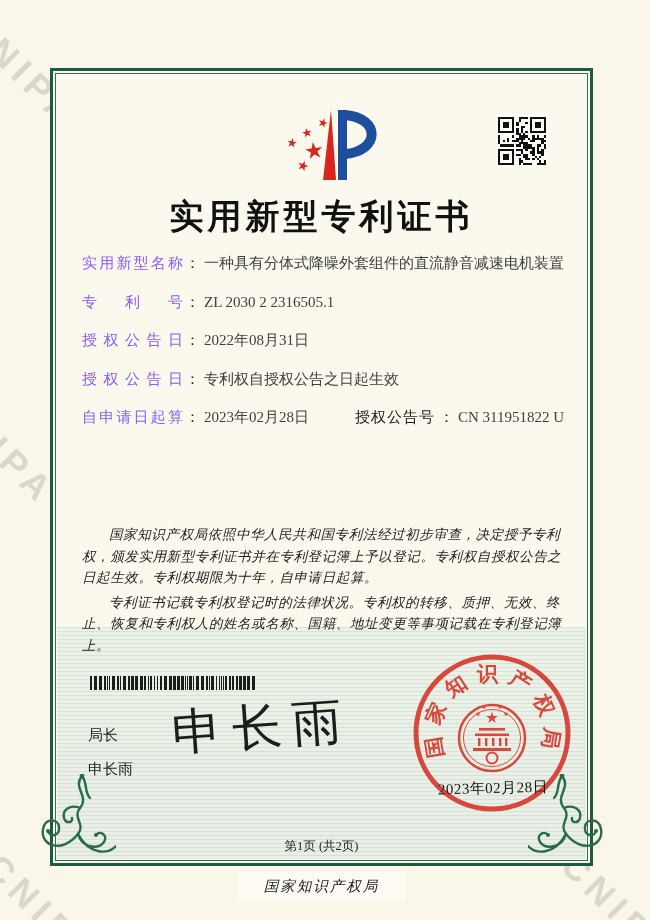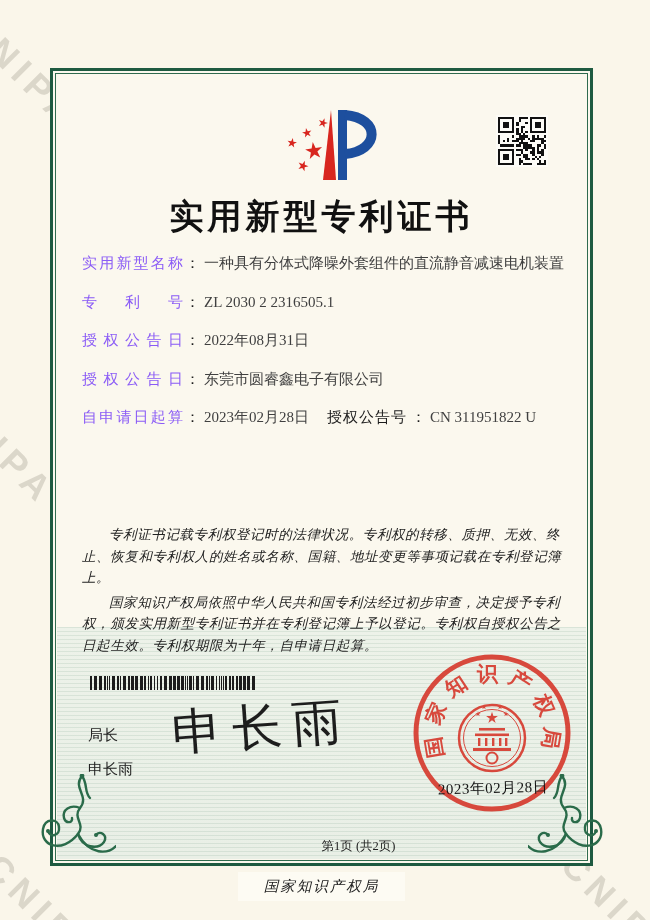--- a/index.html
+++ b/index.html
@@ -30,42 +30,42 @@
   .title{position:absolute;left:50px;top:194px;width:543px;text-align:center;
          font-size:34px;font-weight:bold;letter-spacing:4px;color:#111;}
 
   .fields{position:absolute;left:82px;top:254px;width:486px;}
   .frow{height:38.6px;font-size:15px;white-space:nowrap;position:relative;}
   .flabel{display:inline-block;width:101px;text-align:justify;text-align-last:justify;
           vertical-align:top;color:#8b5cf6;}
   .colon{display:inline-block;margin:0 4px 0 2px;}
   .fvalue{color:#404040;}
   .grant-right{position:absolute;left:245px;top:0;}
-  .grant-right .flabel2{letter-spacing:1px;margin-right:2px;}
+  .grant-right .flabel2{letter-spacing:1px;margin-right:2px;margin-left:28px;}
 
   .paras{position:absolute;left:82px;top:524px;width:480px;font-size:13.5px;line-height:21.5px;
          font-style:italic;letter-spacing:.6px;color:#222;}
   .paras p{margin:0 0 3px 0;text-indent:2em;}
 
   .barcode{position:absolute;left:90px;top:676px;height:14px;display:flex;align-items:stretch;}
   .barcode span{display:block;height:100%;}
 
   .sig-title{position:absolute;left:88px;top:726px;font-size:15px;
              font-family:"Liberation Sans","DejaVu Sans",sans-serif;color:#222;}
   .sig-name{position:absolute;left:88px;top:760px;font-size:15px;
             font-family:"Liberation Sans","DejaVu Sans",sans-serif;color:#222;}
   .sig-script{position:absolute;left:172px;top:694px;width:180px;font-size:50px;letter-spacing:10px;
               color:#1d1d1d;transform:rotate(-4deg);font-weight:normal;}
 
   .seal{position:absolute;left:407px;top:648px;width:170px;height:170px;opacity:.9;}
   .seal-date{position:absolute;left:420px;top:779px;width:146px;text-align:center;
              font-size:15px;color:#151515;transform:rotate(-1.5deg);letter-spacing:.5px;}
 
   .page-num{position:absolute;left:50px;top:838px;width:543px;text-align:center;
-            font-size:12.5px;color:#222;padding-left:37px;}
+            font-size:12.5px;color:#222;}
 
   .flourish{position:absolute;width:92px;height:98px;}
   .flourish.left{left:24px;top:774px;}
   .flourish.right{left:528px;top:774px;transform:scaleX(-1);}
 
   .cont-wrap{position:absolute;left:50px;top:872px;width:543px;text-align:center;}
   .cont{display:inline-block;background:#fdfbf3;padding:5px 26px;font-size:14.5px;
         font-style:italic;letter-spacing:2px;color:#222;}
 </style>
 </head>
@@ -334,33 +334,33 @@
     <div class="frow">
       <span class="flabel">实用新型名称</span><span class="colon">：</span><span class="fvalue">一种具有分体式降噪外套组件的直流静音减速电机装置</span>
     </div>
     <div class="frow">
       <span class="flabel">专利号</span><span class="colon">：</span><span class="fvalue">ZL 2030 2 2316505.1</span>
     </div>
     <div class="frow">
       <span class="flabel">授权公告日</span><span class="colon">：</span><span class="fvalue">2022年08月31日</span>
     </div>
     <div class="frow">
-      <span class="flabel">授权公告日</span><span class="colon">：</span><span class="fvalue">东莞市圆睿鑫电子有限公司</span>
+      <span class="flabel">授权公告日</span><span class="colon">：</span><span class="fvalue">专利权自授权公告之日起生效</span>
     </div>
     <div class="frow">
       <span class="flabel">自申请日起算</span><span class="colon">：</span><span class="fvalue">2023年02月28日</span>
       <span class="grant-right">
         <span class="flabel2">授权公告号</span><span class="colon">：</span><span class="fvalue">CN 311951822 U</span>
       </span>
     </div>
   </div>
 
   <div class="paras">
+    <p>国家知识产权局依照中华人民共和国专利法经过初步审查，决定授予专利权，颁发实用新型专利证书并在专利登记簿上予以登记。专利权自授权公告之日起生效。专利权期限为十年，自申请日起算。</p>
     <p>专利证书记载专利权登记时的法律状况。专利权的转移、质押、无效、终止、恢复和专利权人的姓名或名称、国籍、地址变更等事项记载在专利登记簿上。</p>
-    <p>国家知识产权局依照中华人民共和国专利法经过初步审查，决定授予专利权，颁发实用新型专利证书并在专利登记簿上予以登记。专利权自授权公告之日起生效。专利权期限为十年，自申请日起算。</p>
   </div>
 
   <div class="barcode" id="barcode">
       <span style="width: 2px; background: rgb(28, 28, 28); margin-right: 2px;"></span>
       <span style="width: 3px; background: rgb(28, 28, 28); margin-right: 2px;"></span>
       <span style="width: 3px; background: rgb(28, 28, 28); margin-right: 2px;"></span>
       <span style="width: 2px; background: rgb(28, 28, 28); margin-right: 1px;"></span>
       <span style="width: 1px; background: rgb(28, 28, 28); margin-right: 1px;"></span>
       <span style="width: 1px; background: rgb(28, 28, 28); margin-right: 2px;"></span>
       <span style="width: 3px; background: rgb(28, 28, 28); margin-right: 2px;"></span>

